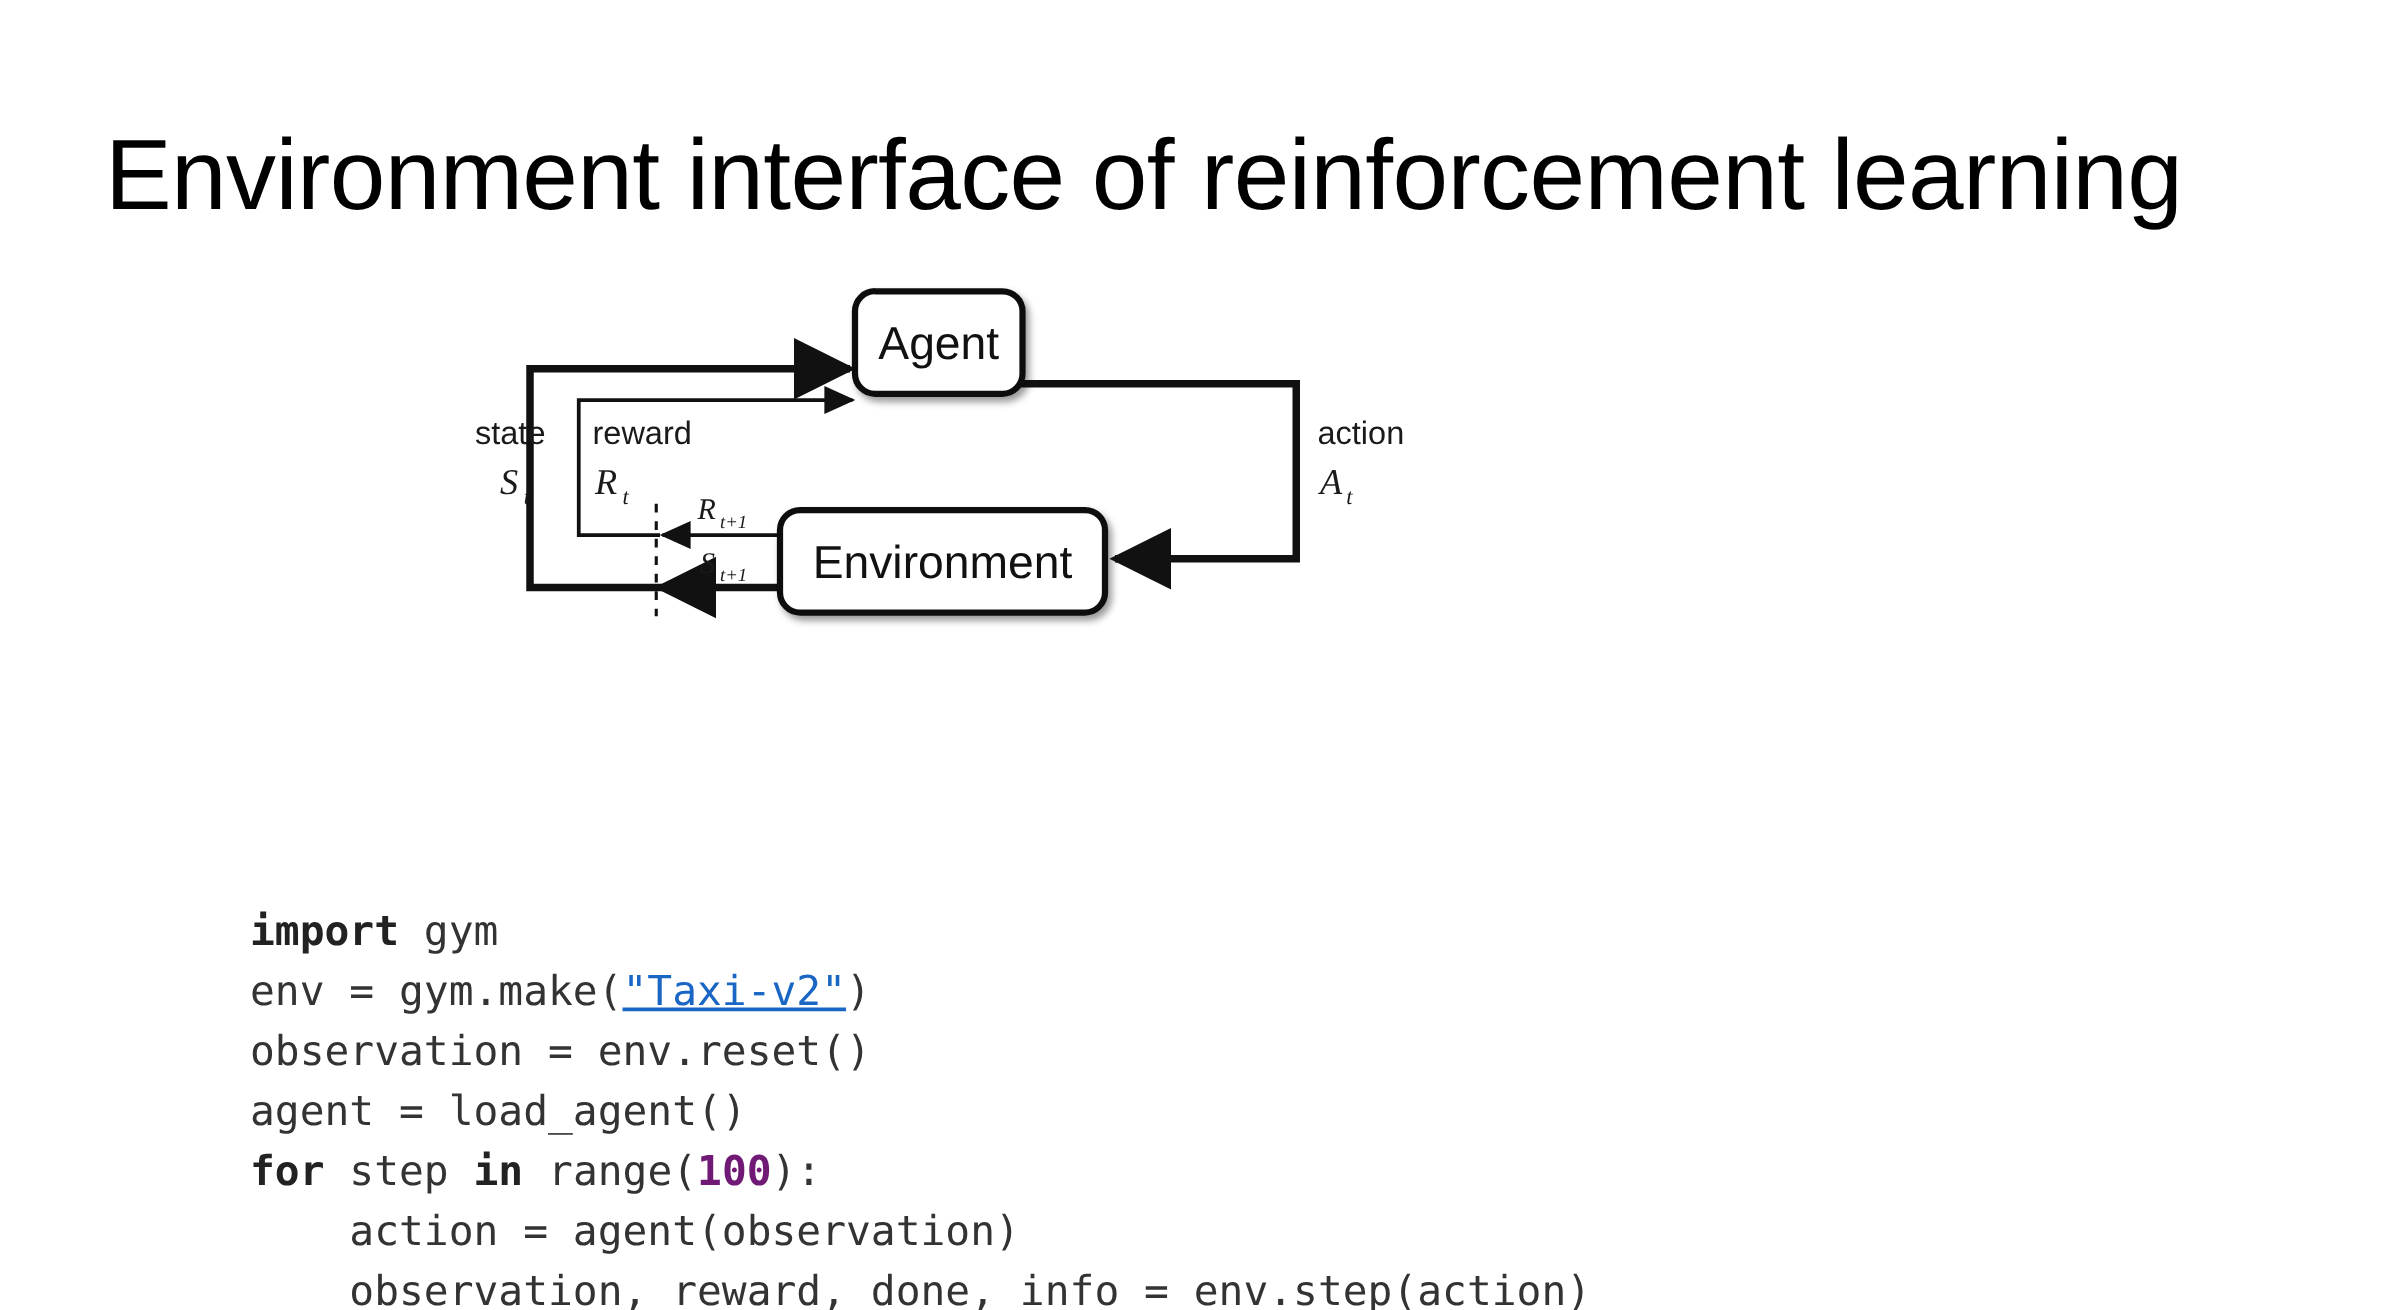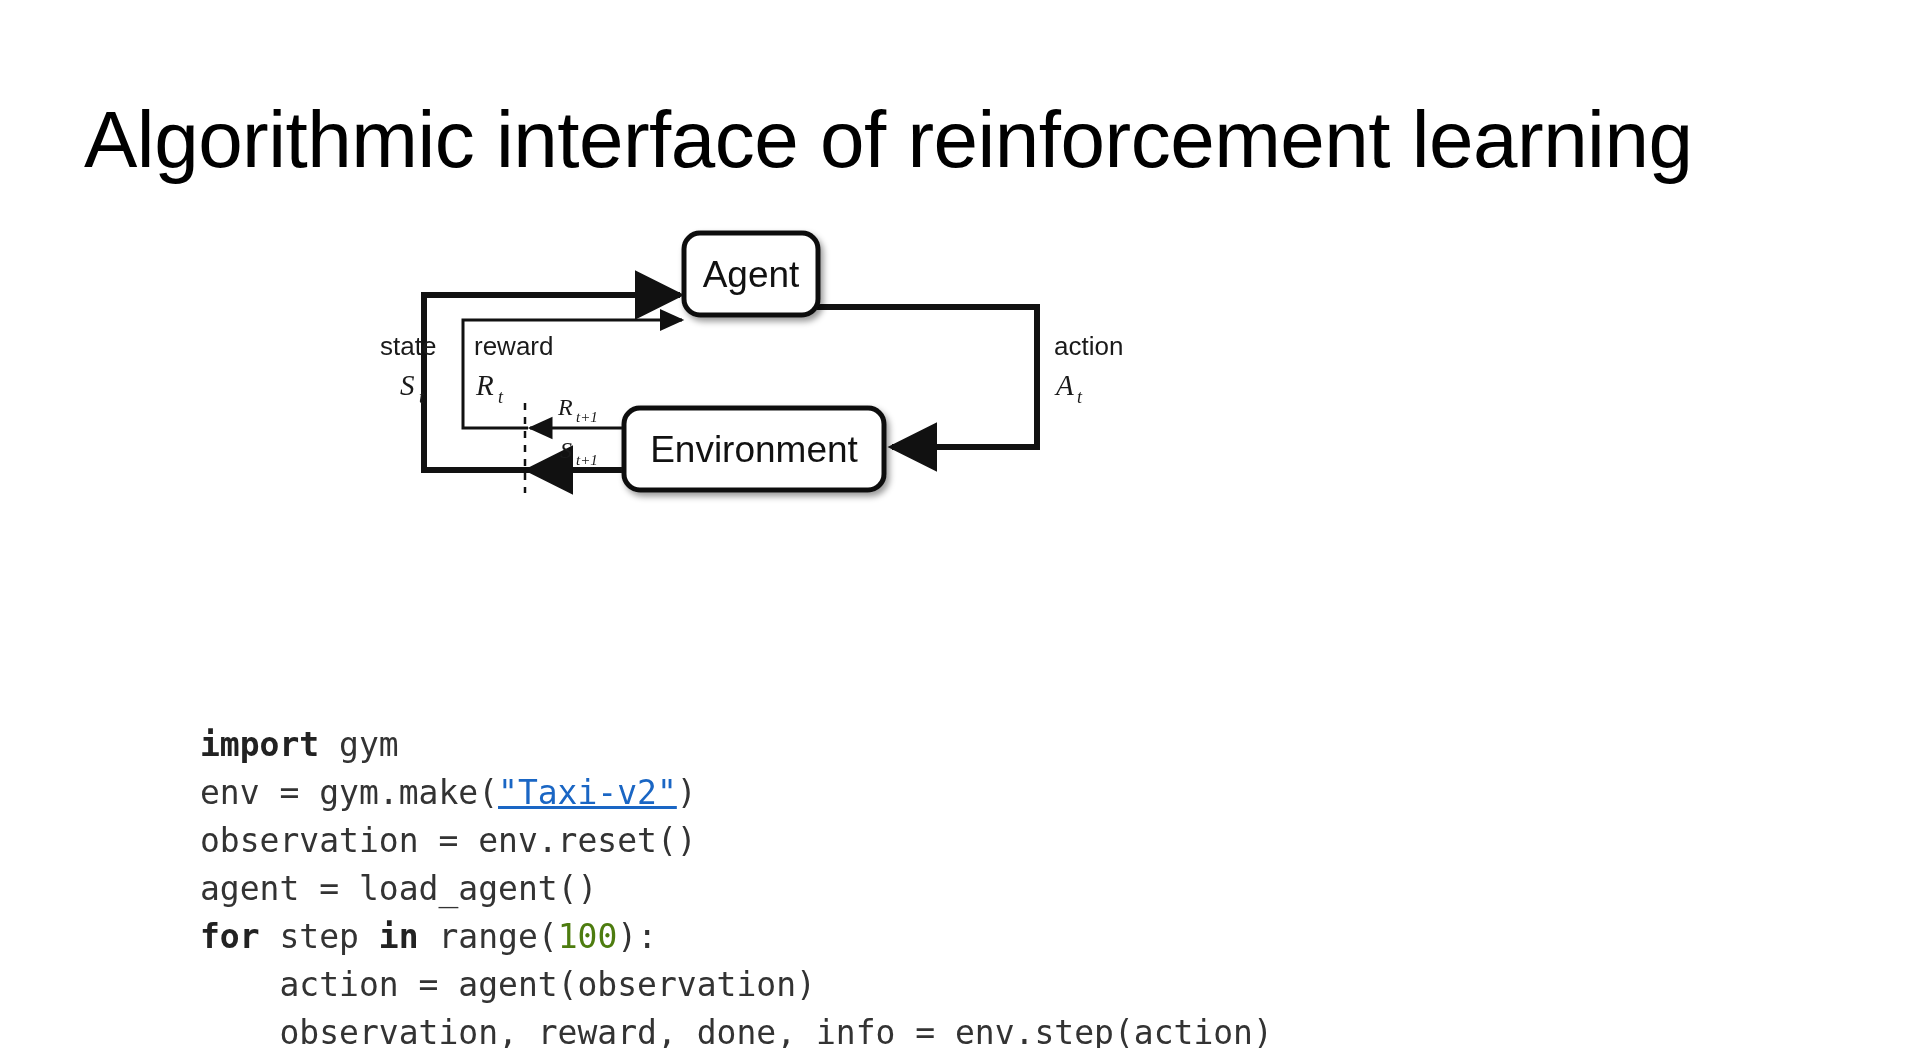--- a/index.html
+++ b/index.html
@@ -86,27 +86,27 @@
     left: 200px;
     top: 688px;
     font-family: "DejaVu Sans Mono", "Liberation Mono", monospace;
     font-size: 33px;
     line-height: 48px;
     color: #333333;
     white-space: pre;
   }
   #code-block .line { white-space: pre; }
   .kw   { font-weight: bold; color: #222222; margin-top: 45px; }
-  .num  { color: #4d7c0f; }
+  .num  { color: #701a75; font-weight: bold; }
   .link { color: #1a66c4; text-decoration: underline; }
 </style>
 </head>
 <body>
 
-<h1 id="slide-title">Algorithmic interface of reinforcement learning</h1>
+<h1 id="slide-title">Environment interface of reinforcement learning</h1>
 
 <div id="rl-diagram">
   <svg viewBox="0 0 820 320" xmlns="http://www.w3.org/2000/svg">
     <defs>
       <marker id="arrowThick" viewBox="0 0 12 12" refX="10" refY="6" markerWidth="9" markerHeight="9" orient="auto-start-reverse">
         <path d="M 0 0.5 L 11 6 L 0 11.5 z" fill="#111111"></path>
       </marker>
       <marker id="arrowThin" viewBox="0 0 12 12" refX="10" refY="6" markerWidth="9" markerHeight="9" orient="auto-start-reverse">
         <path d="M 0 1 L 11 6 L 0 11 z" fill="#111111"></path>
       </marker>

